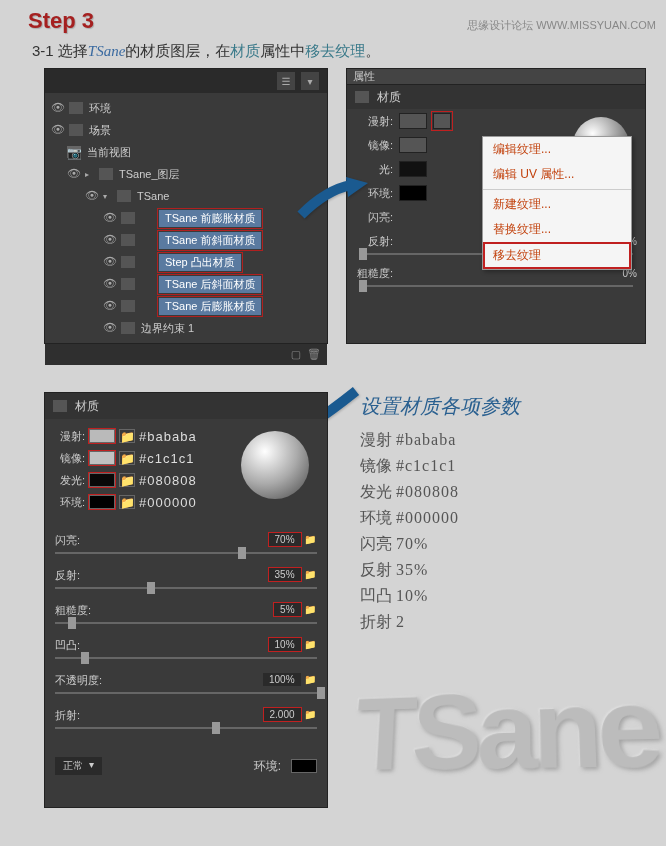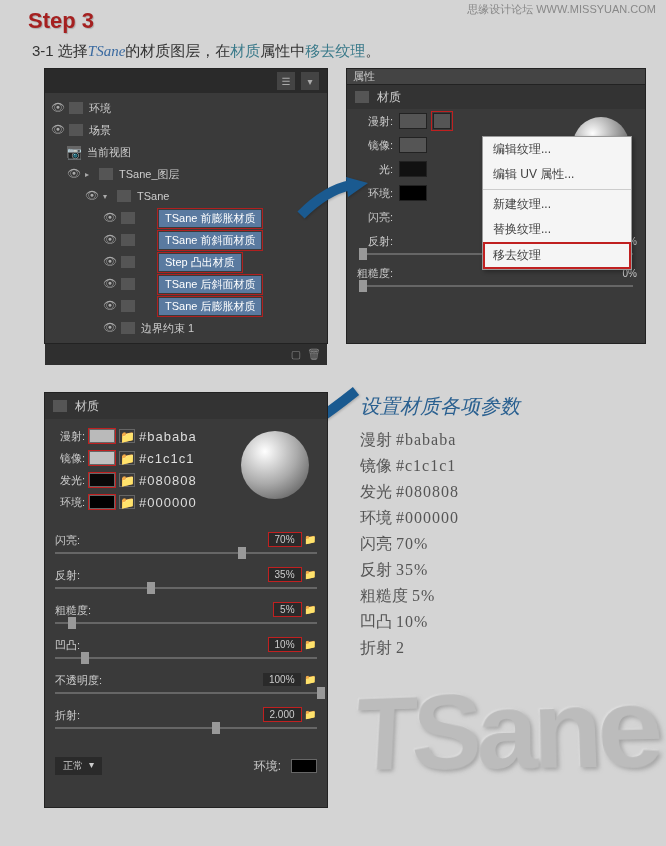--- a/index.html
+++ b/index.html
@@ -1,18 +1,18 @@
 <!DOCTYPE html>
 <html><head>
   <meta charset="utf-8">
   <style>
     * { margin: 0; padding: 0; box-sizing: border-box; }
     body { width: 666px; height: 846px; background: #d4d4d4; font-family: "Microsoft YaHei", Arial, sans-serif; font-size: 12px; position: relative; }
     
-    .watermark { position: absolute; top: 2px; right: 10px; color: #888; font-size: 11px; }
+    .watermark { position: absolute; top: 18px; right: 10px; color: #888; font-size: 11px; }
     
     .step-title { position: absolute; top: 8px; left: 28px; font-family: Arial, sans-serif; font-size: 22px; font-weight: bold; color: #a52020; text-shadow: 1px 1px 1px rgba(0,0,0,0.2); }
     
     .instruction { position: absolute; top: 42px; left: 32px; font-size: 15px; color: #333; }
     .instruction .blue { color: #3a6aa0; font-style: italic; font-family: Georgia, serif; }
     .instruction .teal { color: #3a7a8a; }
     
     .panel { background: #3a3a3a; border: 1px solid #222; color: #ccc; position: absolute; }
     
     
@@ -38,21 +38,21 @@
     .prop-label { width: 38px; font-size: 11px; text-align: right; }
     .swatch { width: 28px; height: 16px; background: #555; border: 1px solid #222; }
     .swatch-red { outline: 1px solid #c02020; outline-offset: 1px; }
     .slider-track { flex: 1; height: 2px; background: #666; position: relative; }
     .slider-thumb { width: 8px; height: 12px; background: #999; position: absolute; top: -5px; }
     .pct { width: 44px; font-size: 10px; text-align: right; }
     .sphere { width: 56px; height: 56px; border-radius: 50%; background: radial-gradient(circle at 35% 30%, #fff, #999, #333); position: absolute; right: 16px; top: 48px; }
     
     
     .context-menu { position: absolute; background: #f5f5f5; border: 1px solid #999; width: 150px; z-index: 10; box-shadow: 2px 2px 4px rgba(0,0,0,0.3); }
-    .menu-item { padding: 4px 10px; font-size: 12px; color: #404040; }
+    .menu-item { padding: 4px 10px; font-size: 12px; color: #c2410c; }
     .menu-sep { border-top: 1px solid #ccc; margin: 2px 0; }
     .menu-highlight { outline: 2px solid #c02020; margin: 2px; padding: 3px 8px; }
     
     
     .panel-props2 { top: 392px; left: 44px; width: 284px; height: 416px; }
     .mat-rows { padding: 6px 0; }
     .mat-row { display: flex; align-items: center; height: 22px; padding: 0 8px; gap: 4px; }
     .mat-label { width: 32px; font-size: 11px; text-align: right; }
     .sw { width: 26px; height: 14px; border: 1px solid #666; }
     .sw.red { outline: 1px solid #c02020; }
@@ -334,21 +334,20 @@
 
 <div class="settings-text">
   <div class="settings-title">设置材质各项参数</div>
   <div id="settings-lines">
       <div class="settings-line">漫射 <span style="letter-spacing:1px">#bababa</span></div>
       <div class="settings-line">镜像 <span style="letter-spacing:1px">#c1c1c1</span></div>
       <div class="settings-line">发光 <span style="letter-spacing:1px">#080808</span></div>
       <div class="settings-line">环境 <span style="letter-spacing:1px">#000000</span></div>
       <div class="settings-line">闪亮 <span style="letter-spacing:1px">70%</span></div>
       <div class="settings-line">反射 <span style="letter-spacing:1px">35%</span></div>
-      <div class="settings-line">粗糙度 <span style="letter-spacing:1px">5%</span></div>
       <div class="settings-line">凹凸 <span style="letter-spacing:1px">10%</span></div>
       <div class="settings-line">折射 <span style="letter-spacing:1px">2</span></div>
     </div>
 </div>
 
 <div class="bg3d">
   <div class="bg3d-text">TSane</div>
 </div>
 
 </body></html>

